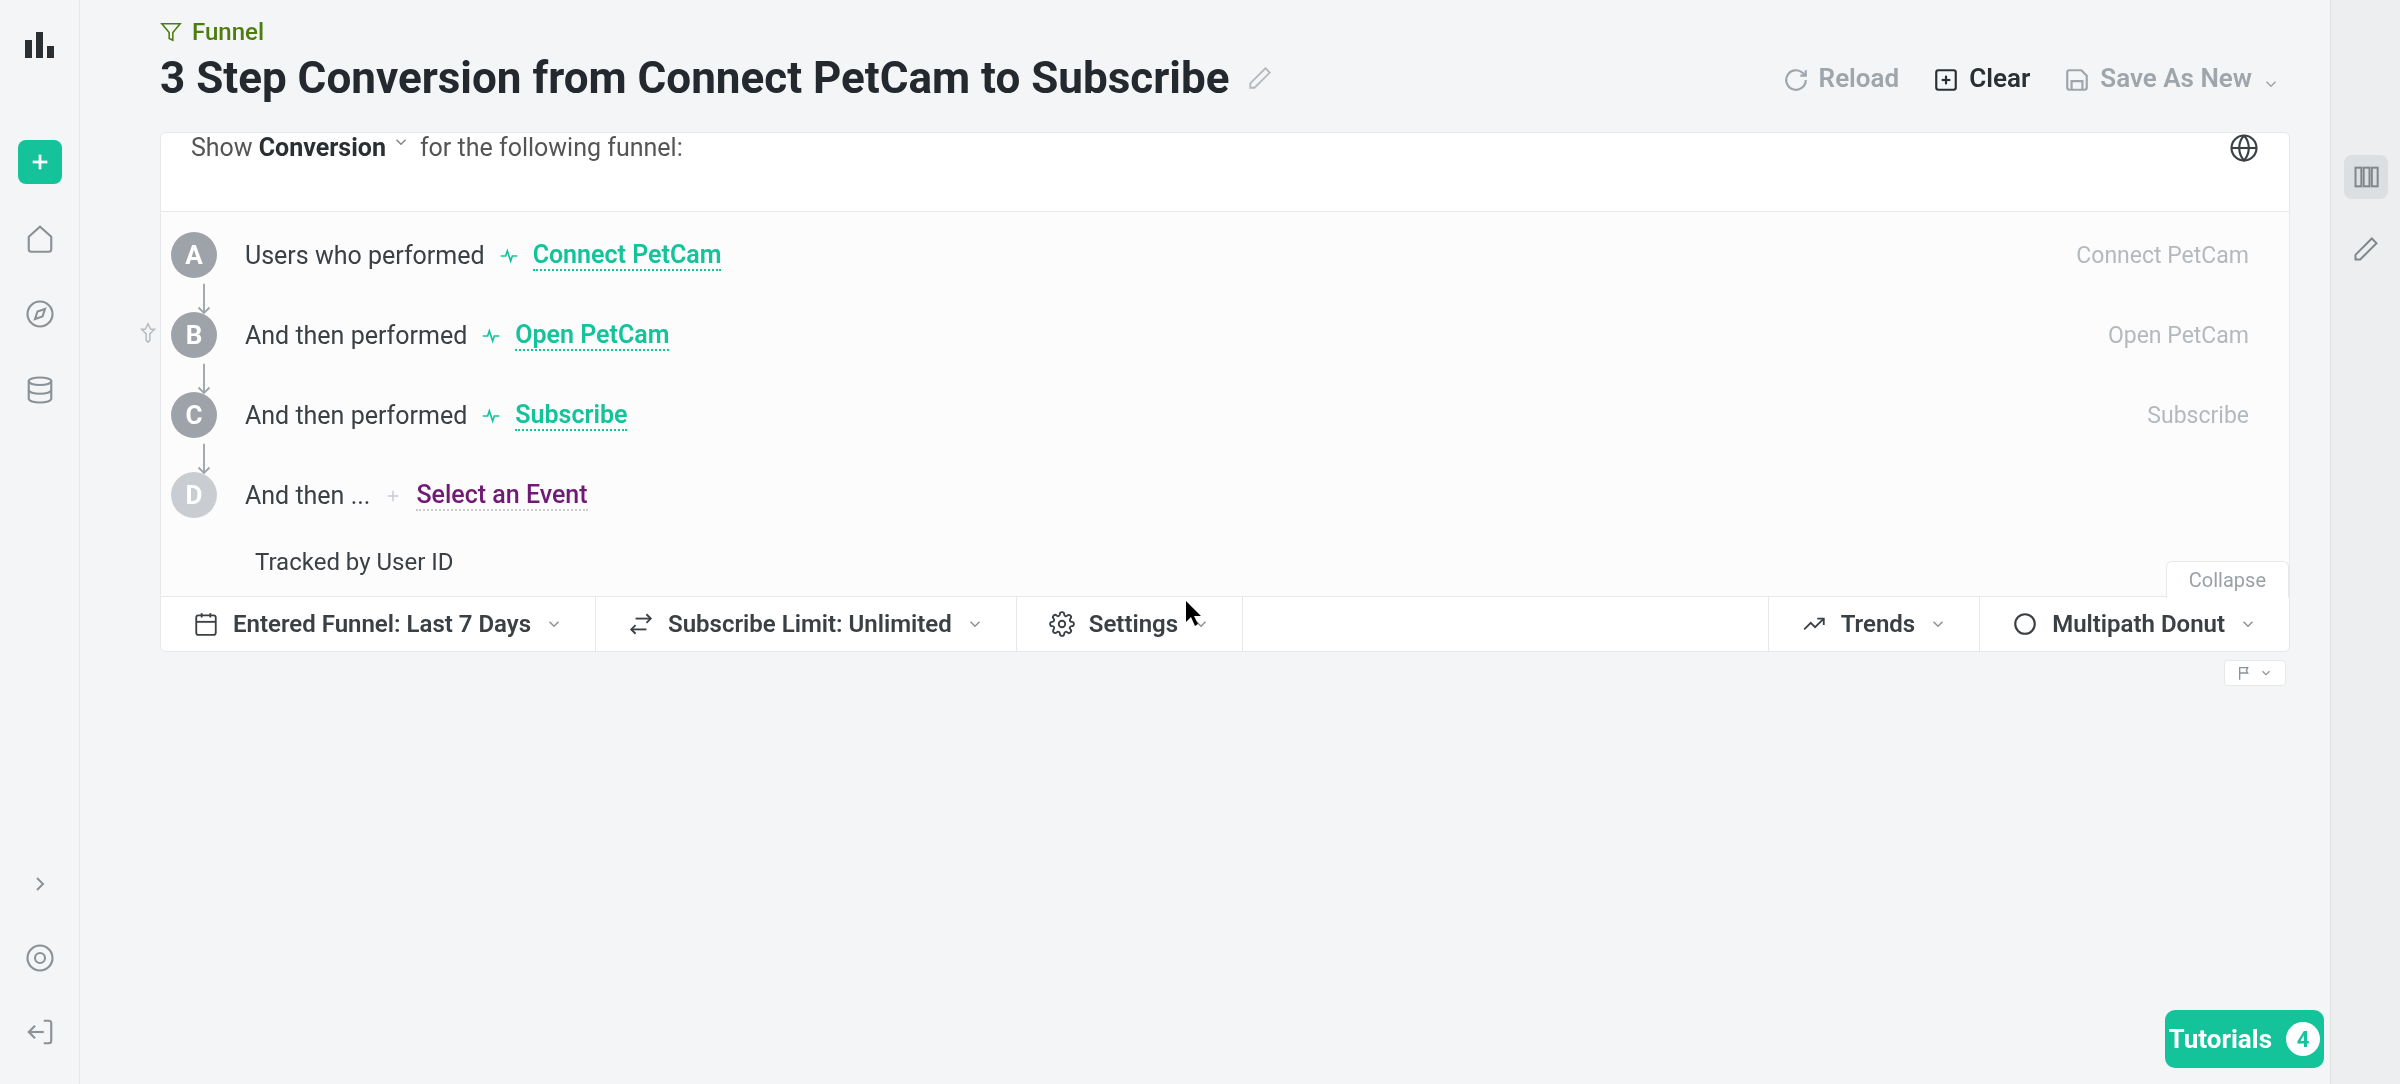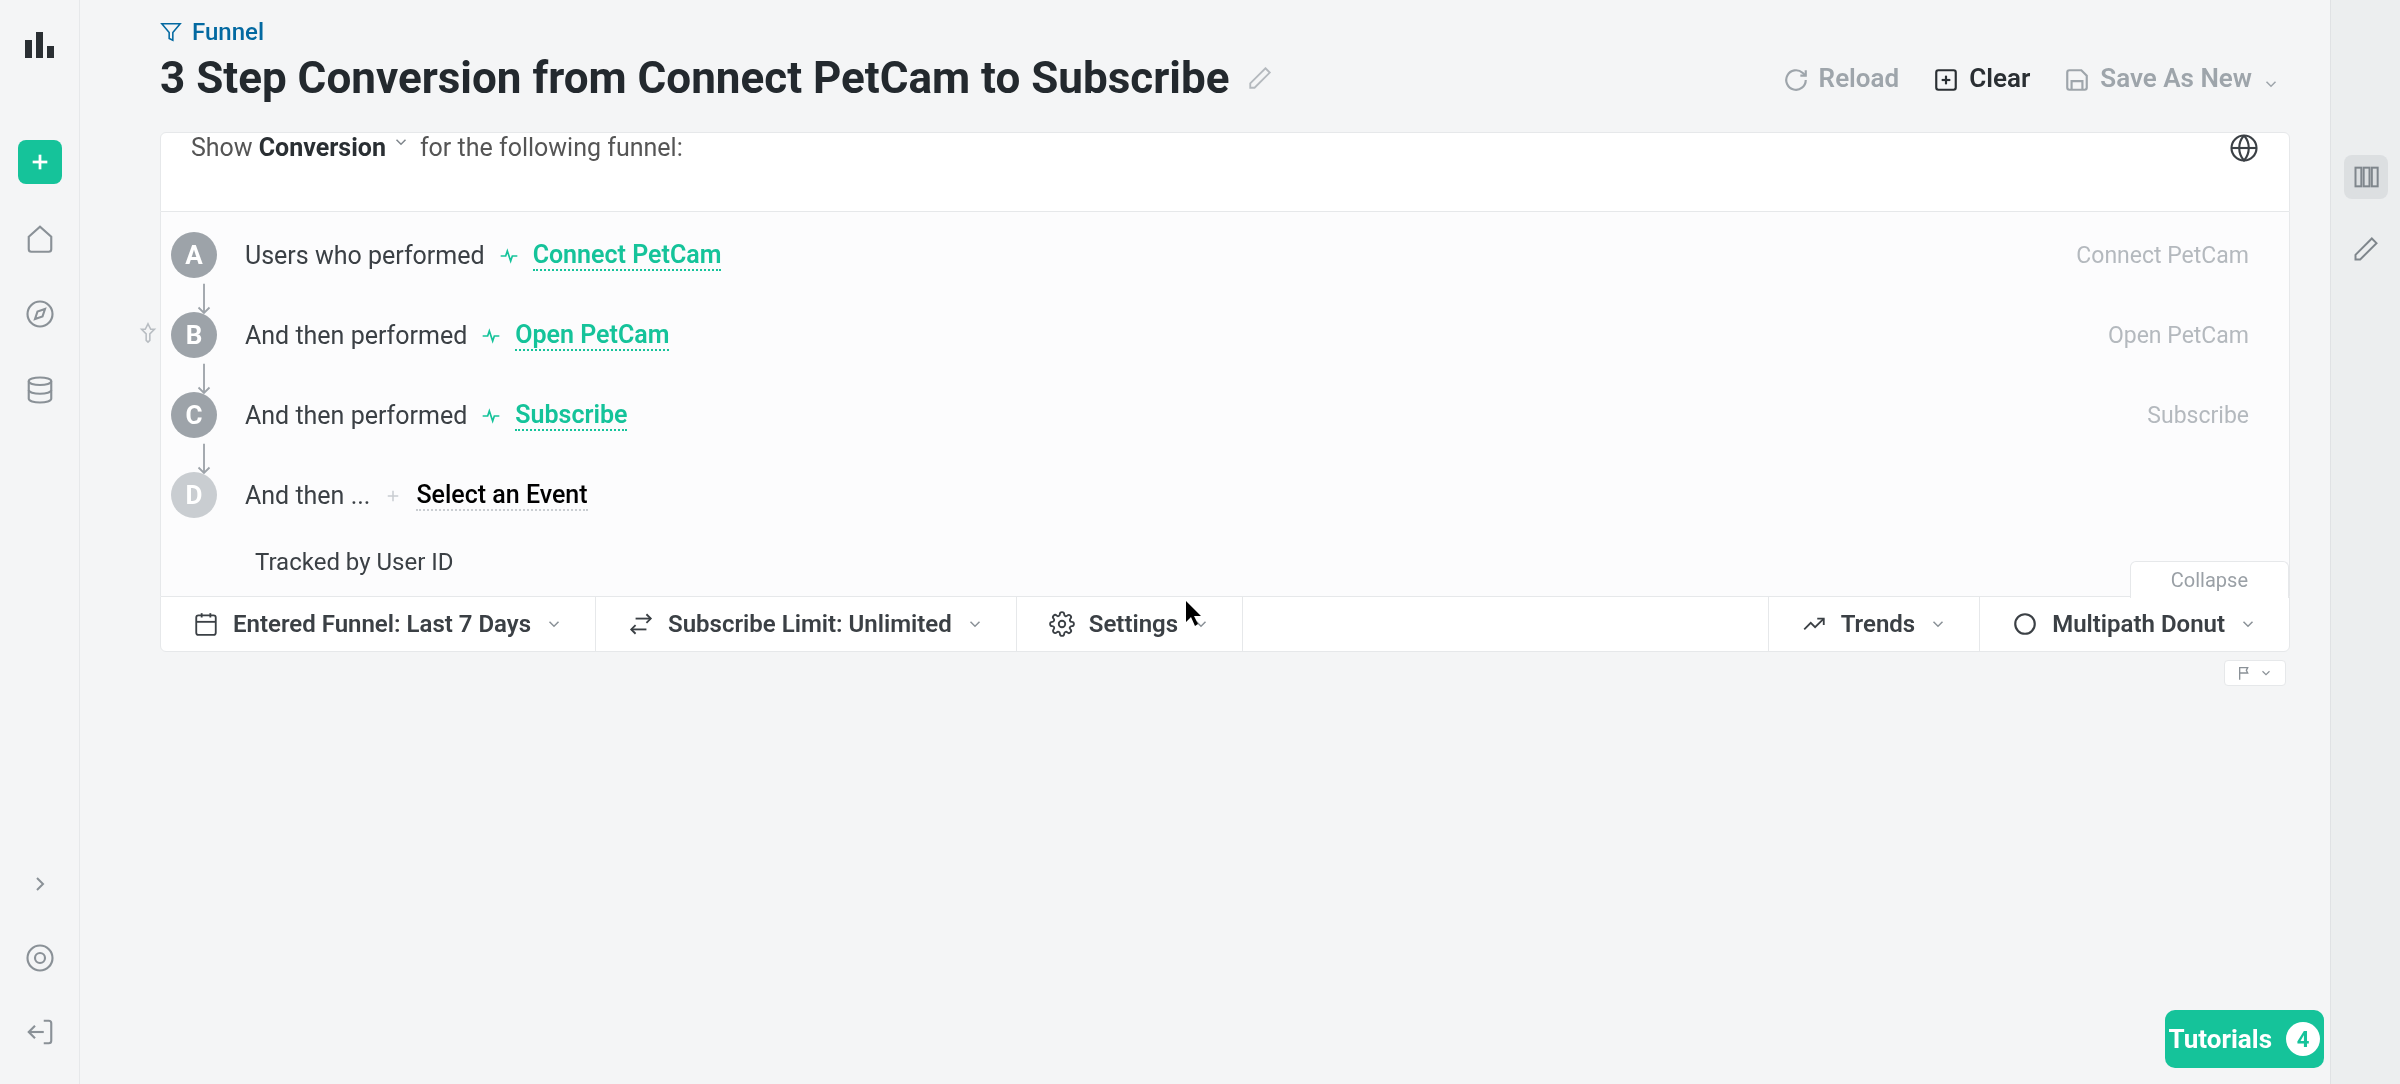--- a/index.html
+++ b/index.html
@@ -74,21 +74,21 @@
     position: absolute;
     left: 80px; right: 70px; top: 0; bottom: 0;
     display: flex;
     flex-direction: column;
     padding: 18px 40px 0 80px;
   }
 
   
   .crumb {
     display: flex; align-items: center; gap: 10px;
-    color: #0369a1; font-size: 24px; font-weight: 500;
+    color: #4d7c0f; font-size: 24px; font-weight: 500;
   }
   .title-row {
     display: flex; align-items: center; justify-content: space-between;
     margin-top: 6px;
   }
   .title-left {
     display: flex; align-items: center; gap: 18px;
   }
   .page-title {
     font-size: 44px; font-weight: 700; color: #23292e;
@@ -161,21 +161,21 @@
     padding-top: 8px;
     flex: 1;
   }
   .event-link {
     color: #15c39a;
     border-bottom: 2px dotted #15c39a;
     font-weight: 600;
     cursor: pointer;
   }
   .placeholder-link {
-    color: #000000;
+    color: #701a75;
     border-bottom: 2px dotted #c9cdd1;
     font-weight: 500;
     cursor: pointer;
   }
   .pulse-icon { color: #15c39a; }
   .pulse-icon.muted { color: #c9cdd1; }
   .step-label-right {
     color: #b4b9be; font-size: 23px;
     padding-top: 10px; padding-right: 10px;
   }
@@ -185,21 +185,21 @@
     font-size: 24px; color: #3b4045;
     padding-top: 10px;
   }
 
   .collapse-tab {
     position: absolute;
     right: 0; bottom: -2px;
     background: #fff;
     border: 1px solid #e6e8ea;
     border-bottom: none;
-    padding: 6px 40px;
+    padding: 6px 22px;
     font-size: 20px; color: #9aa0a6;
     border-radius: 6px 6px 0 0;
     cursor: pointer;
   }
 
   
   .settings-bar {
     background: #fff;
     border: 1px solid #e6e8ea;
     border-radius: 0 0 6px 6px;

